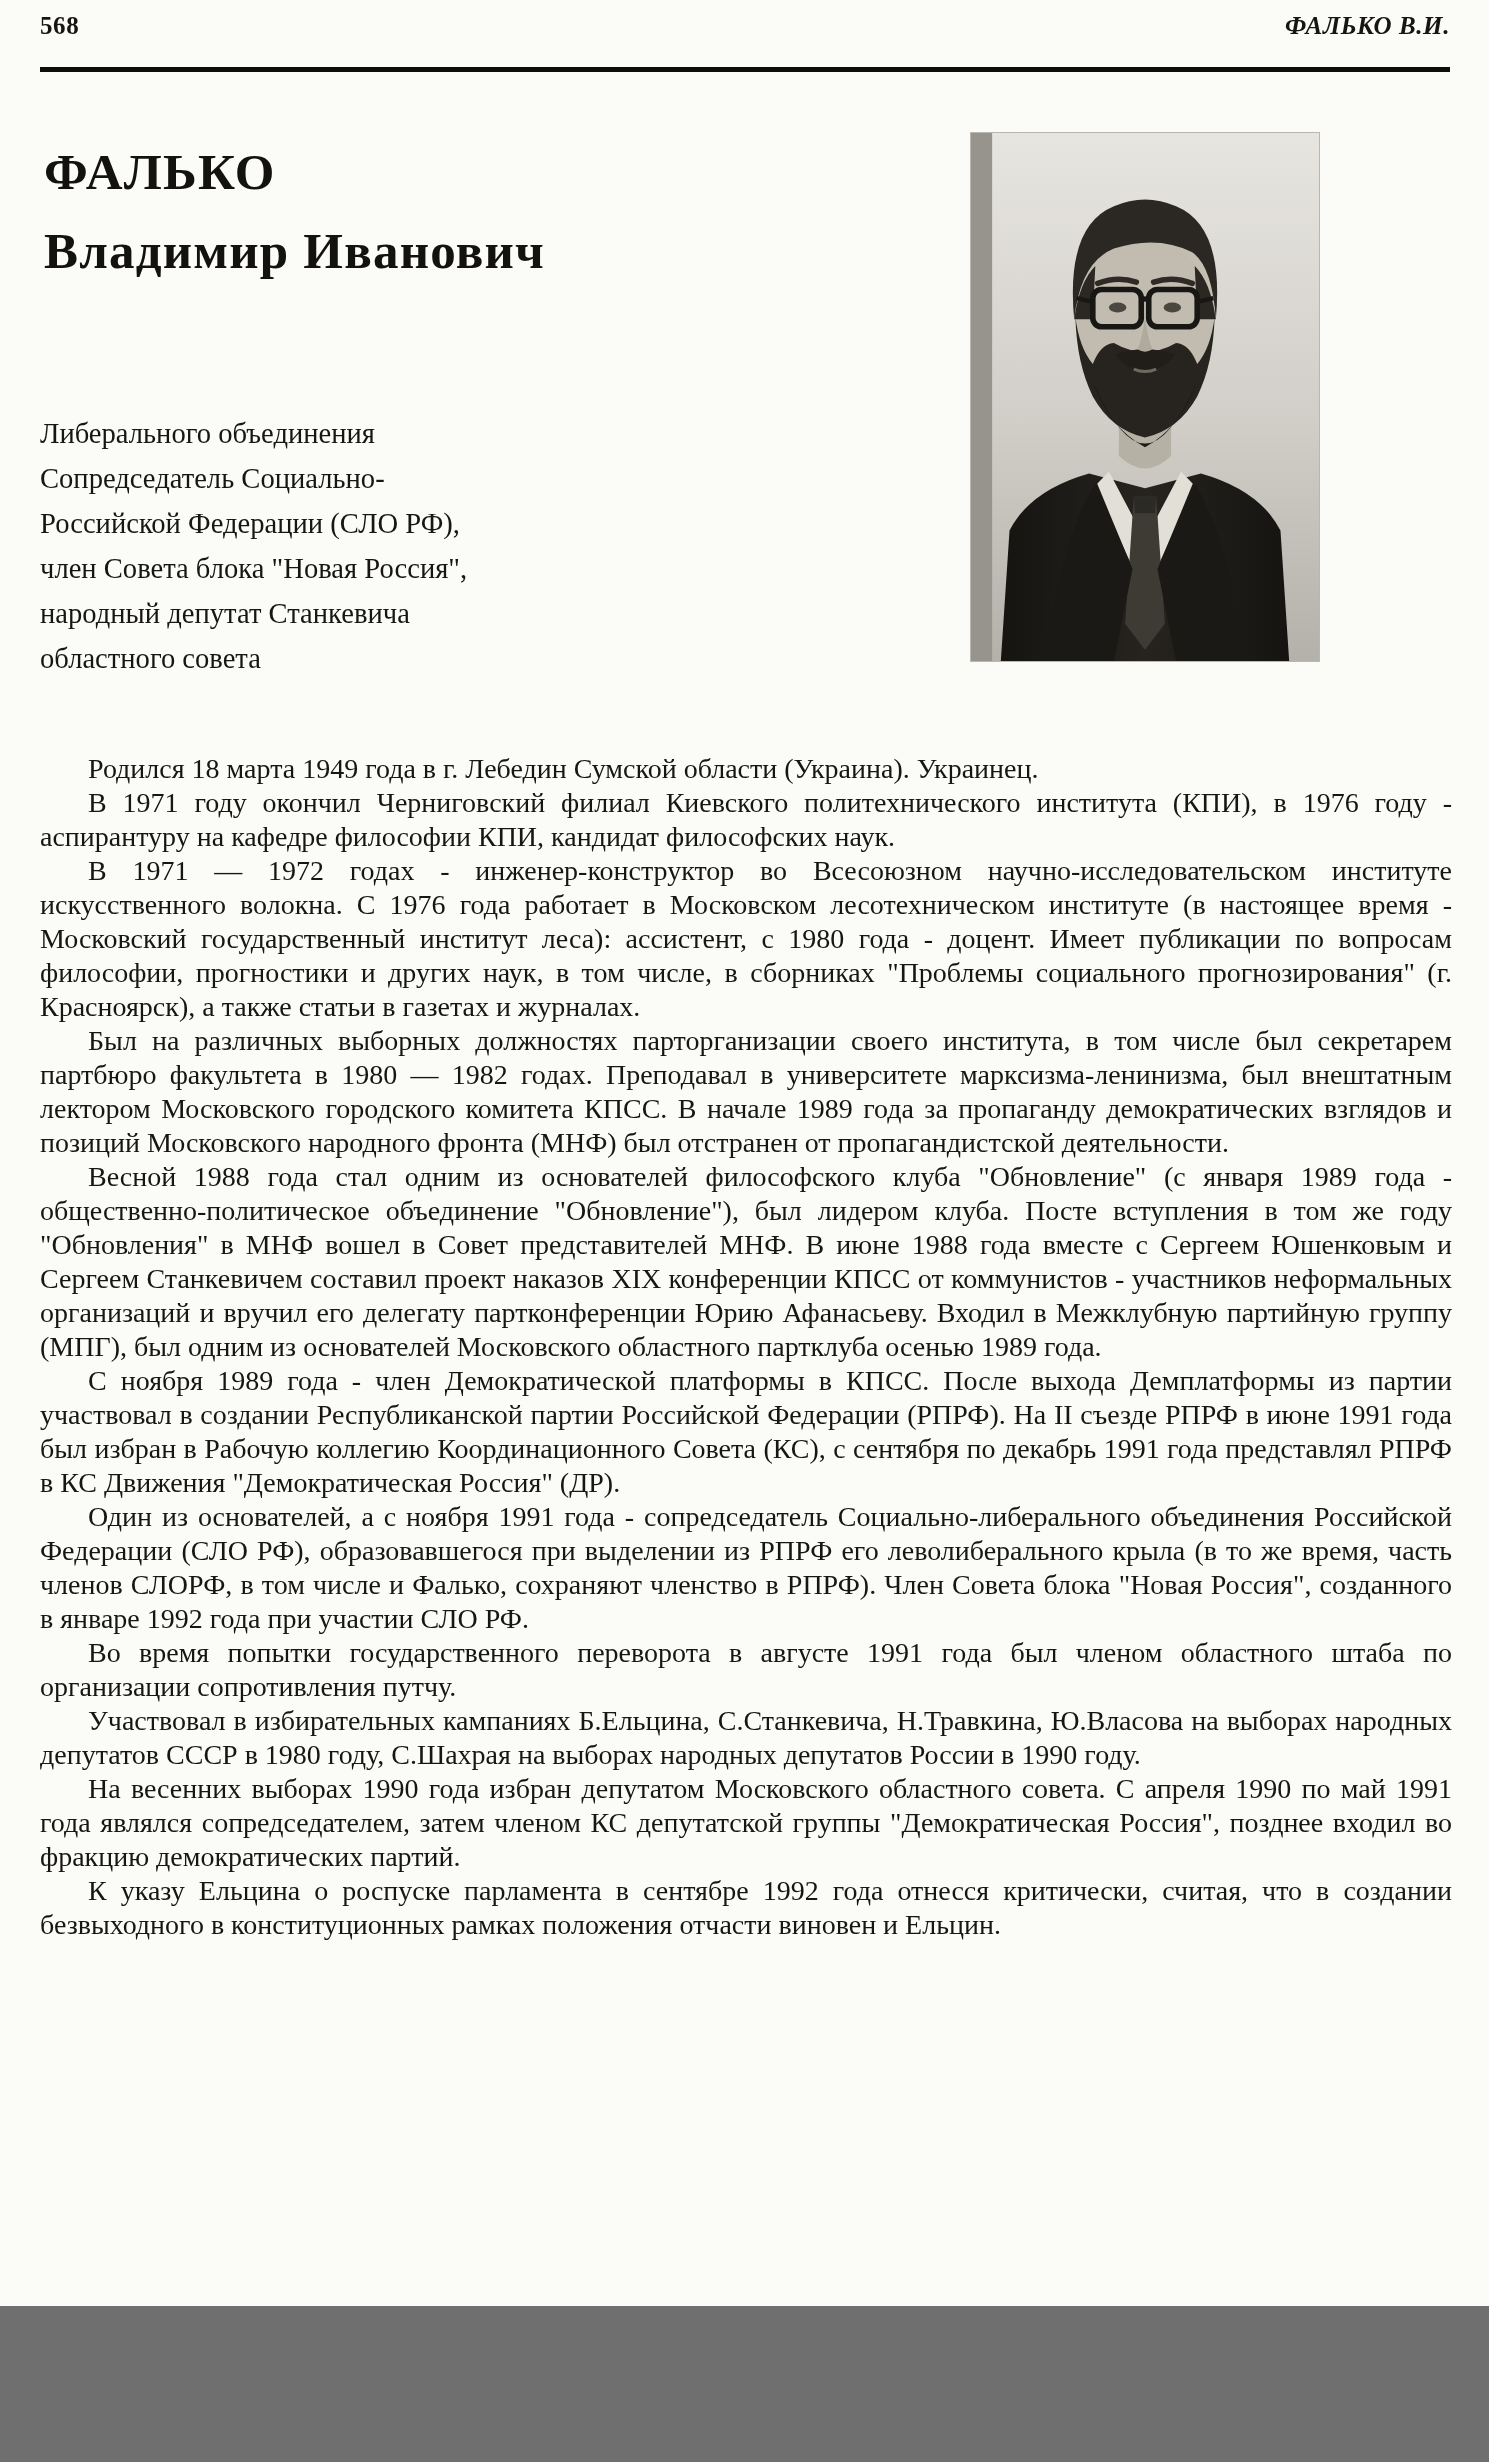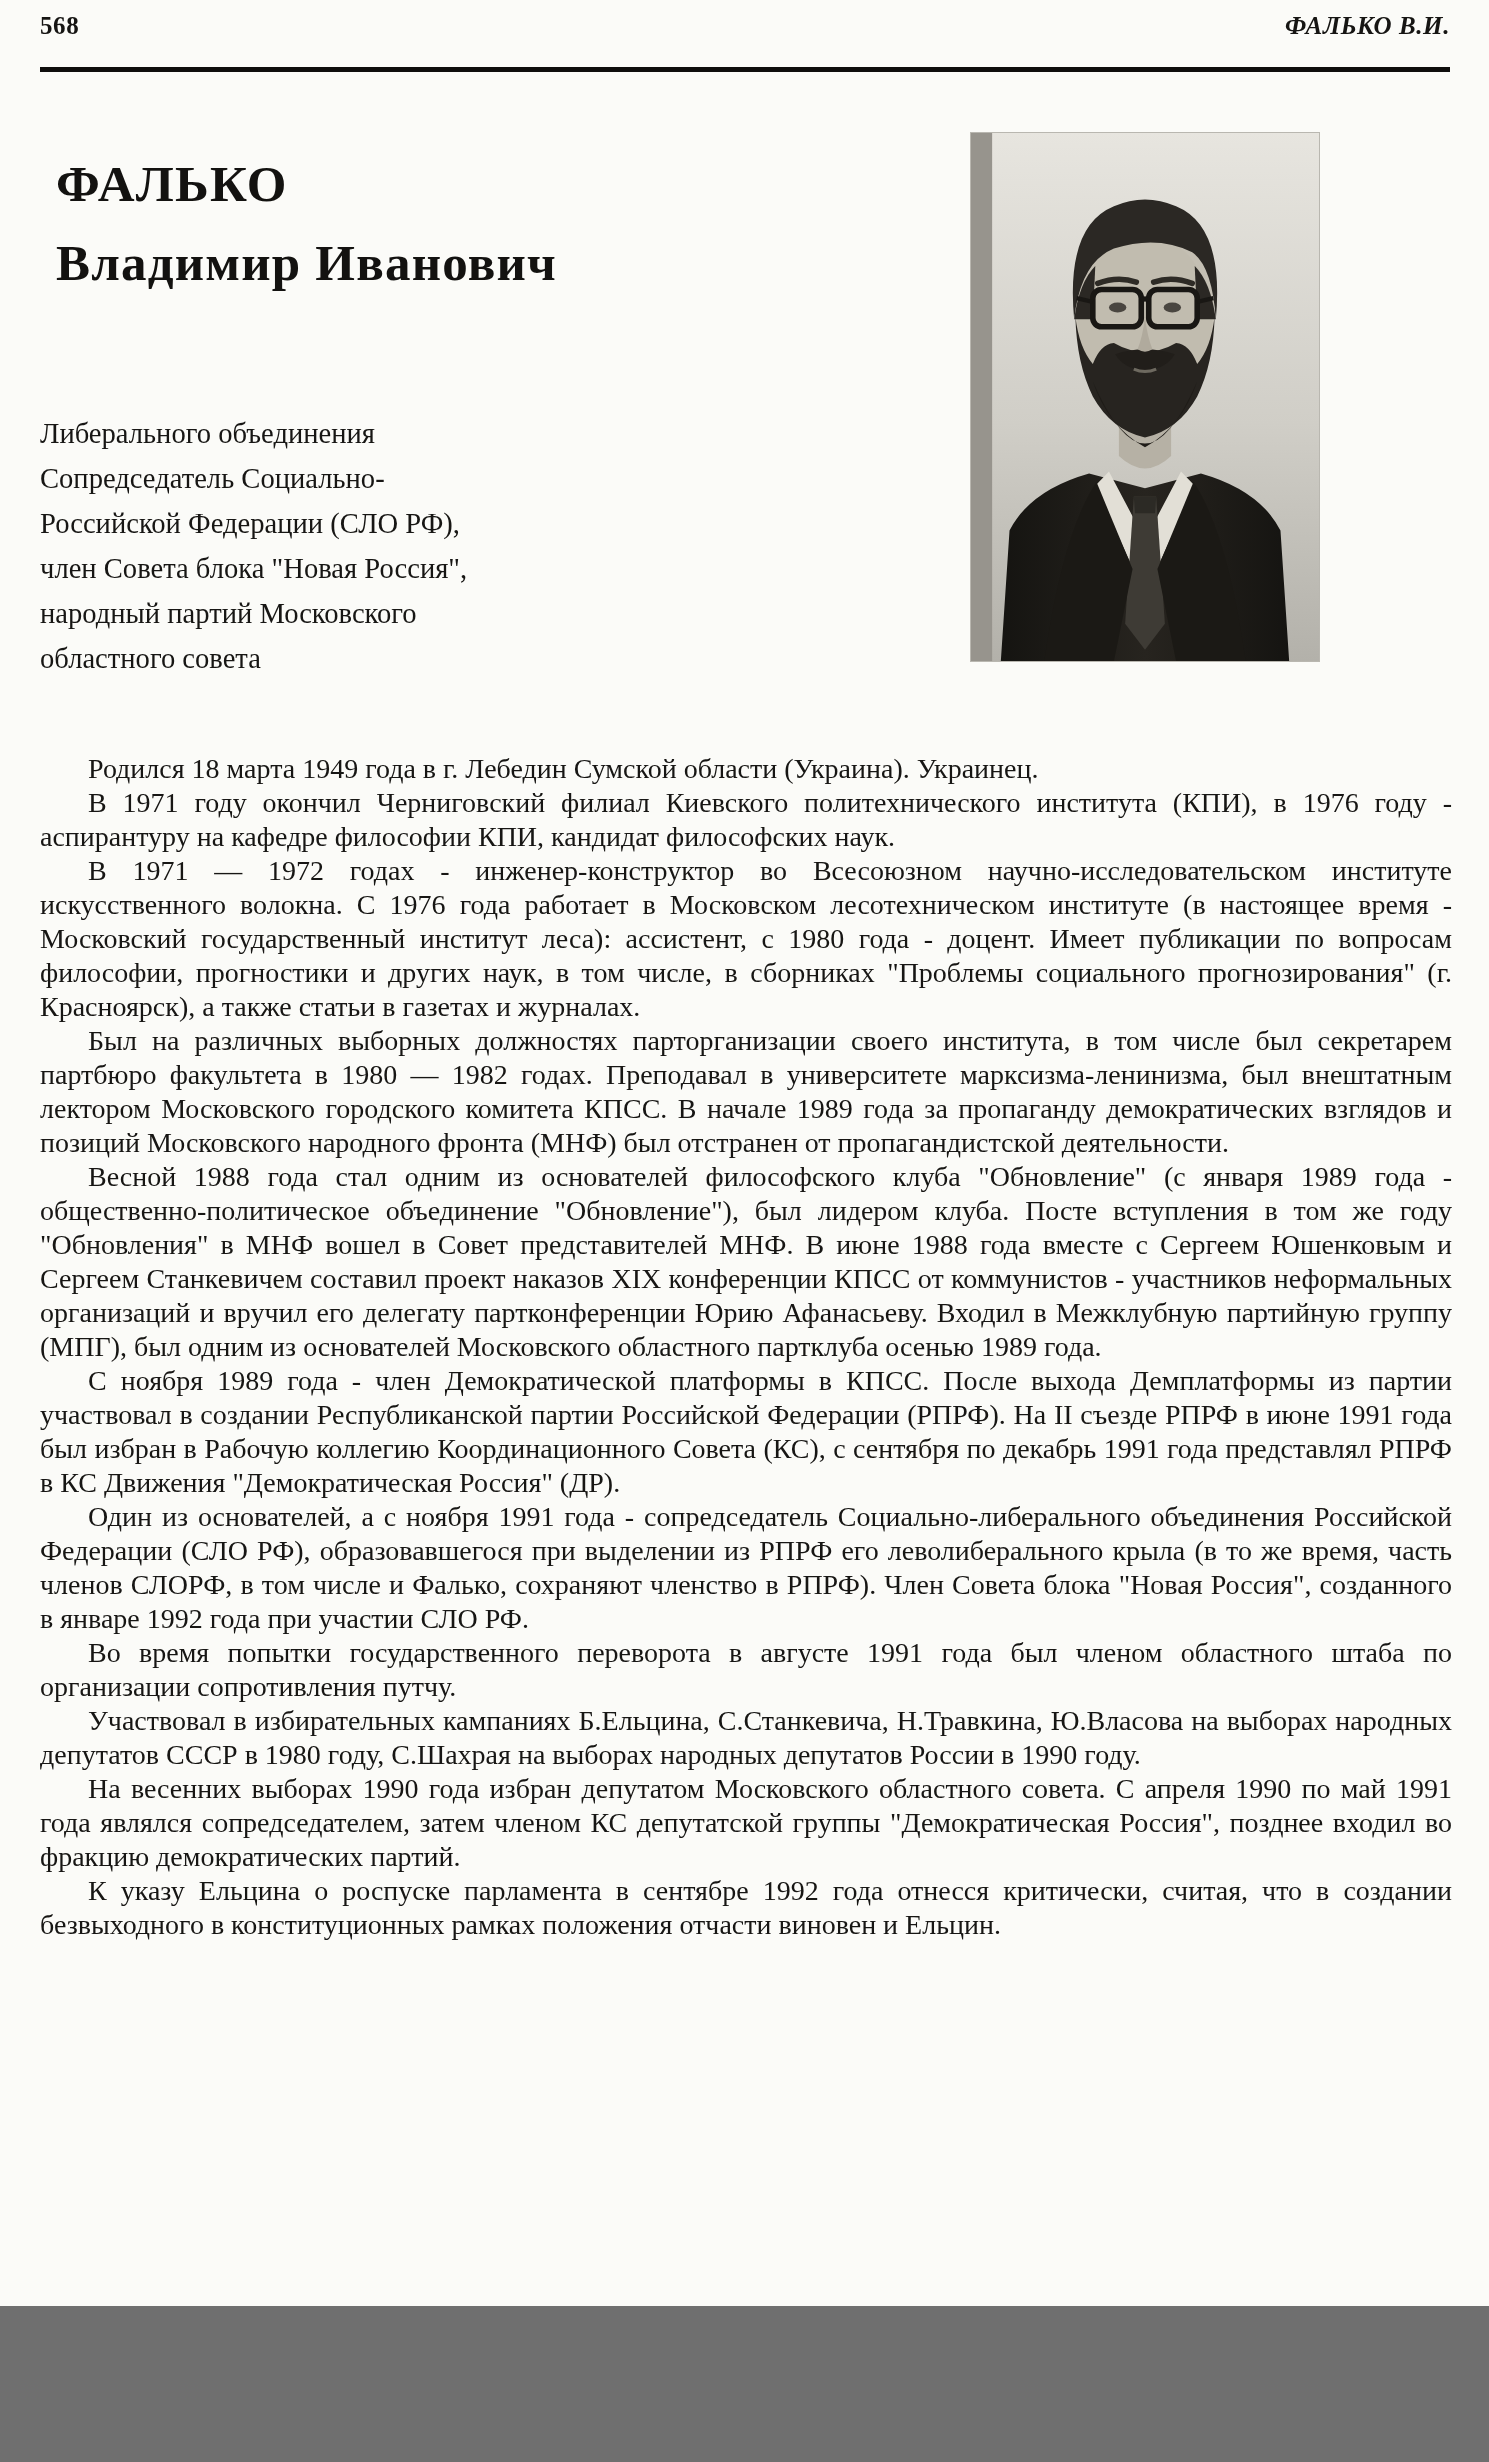--- a/index.html
+++ b/index.html
@@ -30,21 +30,21 @@
   .rule {
     position: absolute;
     top: 67px; left: 40px; right: 40px;
     height: 5px;
     background: #0f0e0d;
   }
 
   .title {
     position: absolute;
     top: 129px; left: 40px;
-    margin: 16px;
+    margin: 4px;
     font-size: 51px;
     font-weight: 700;
     line-height: 1.55;
     letter-spacing: 1.2px;
     color: #131210;
   }
 
   .position {
     position: absolute;
     top: 411px; left: 40px;
@@ -90,21 +90,21 @@
     <h1 class="title">
       <span>ФАЛЬКО</span><br>
       <span>Владимир Иванович</span>
     </h1>
 
     <div class="position">
       <div>Либерального объединения</div>
       <div>Сопредседатель Социально-</div>
       <div>Российской Федерации (СЛО РФ),</div>
       <div>член Совета блока "Новая Россия",</div>
-      <div>народный партий Московского</div>
+      <div>народный депутат Станкевича</div>
       <div>областного совета</div>
     </div>
 
     <figure class="photo">
       <svg viewBox="0 0 560 850" xmlns="http://www.w3.org/2000/svg" preserveAspectRatio="none">
         <defs>
           <linearGradient id="phbg" x1="0" y1="0" x2="0" y2="1">
             <stop offset="0" stop-color="#e7e5df"></stop>
             <stop offset="0.55" stop-color="#d0cec7"></stop>
             <stop offset="1" stop-color="#b3b1aa"></stop>

